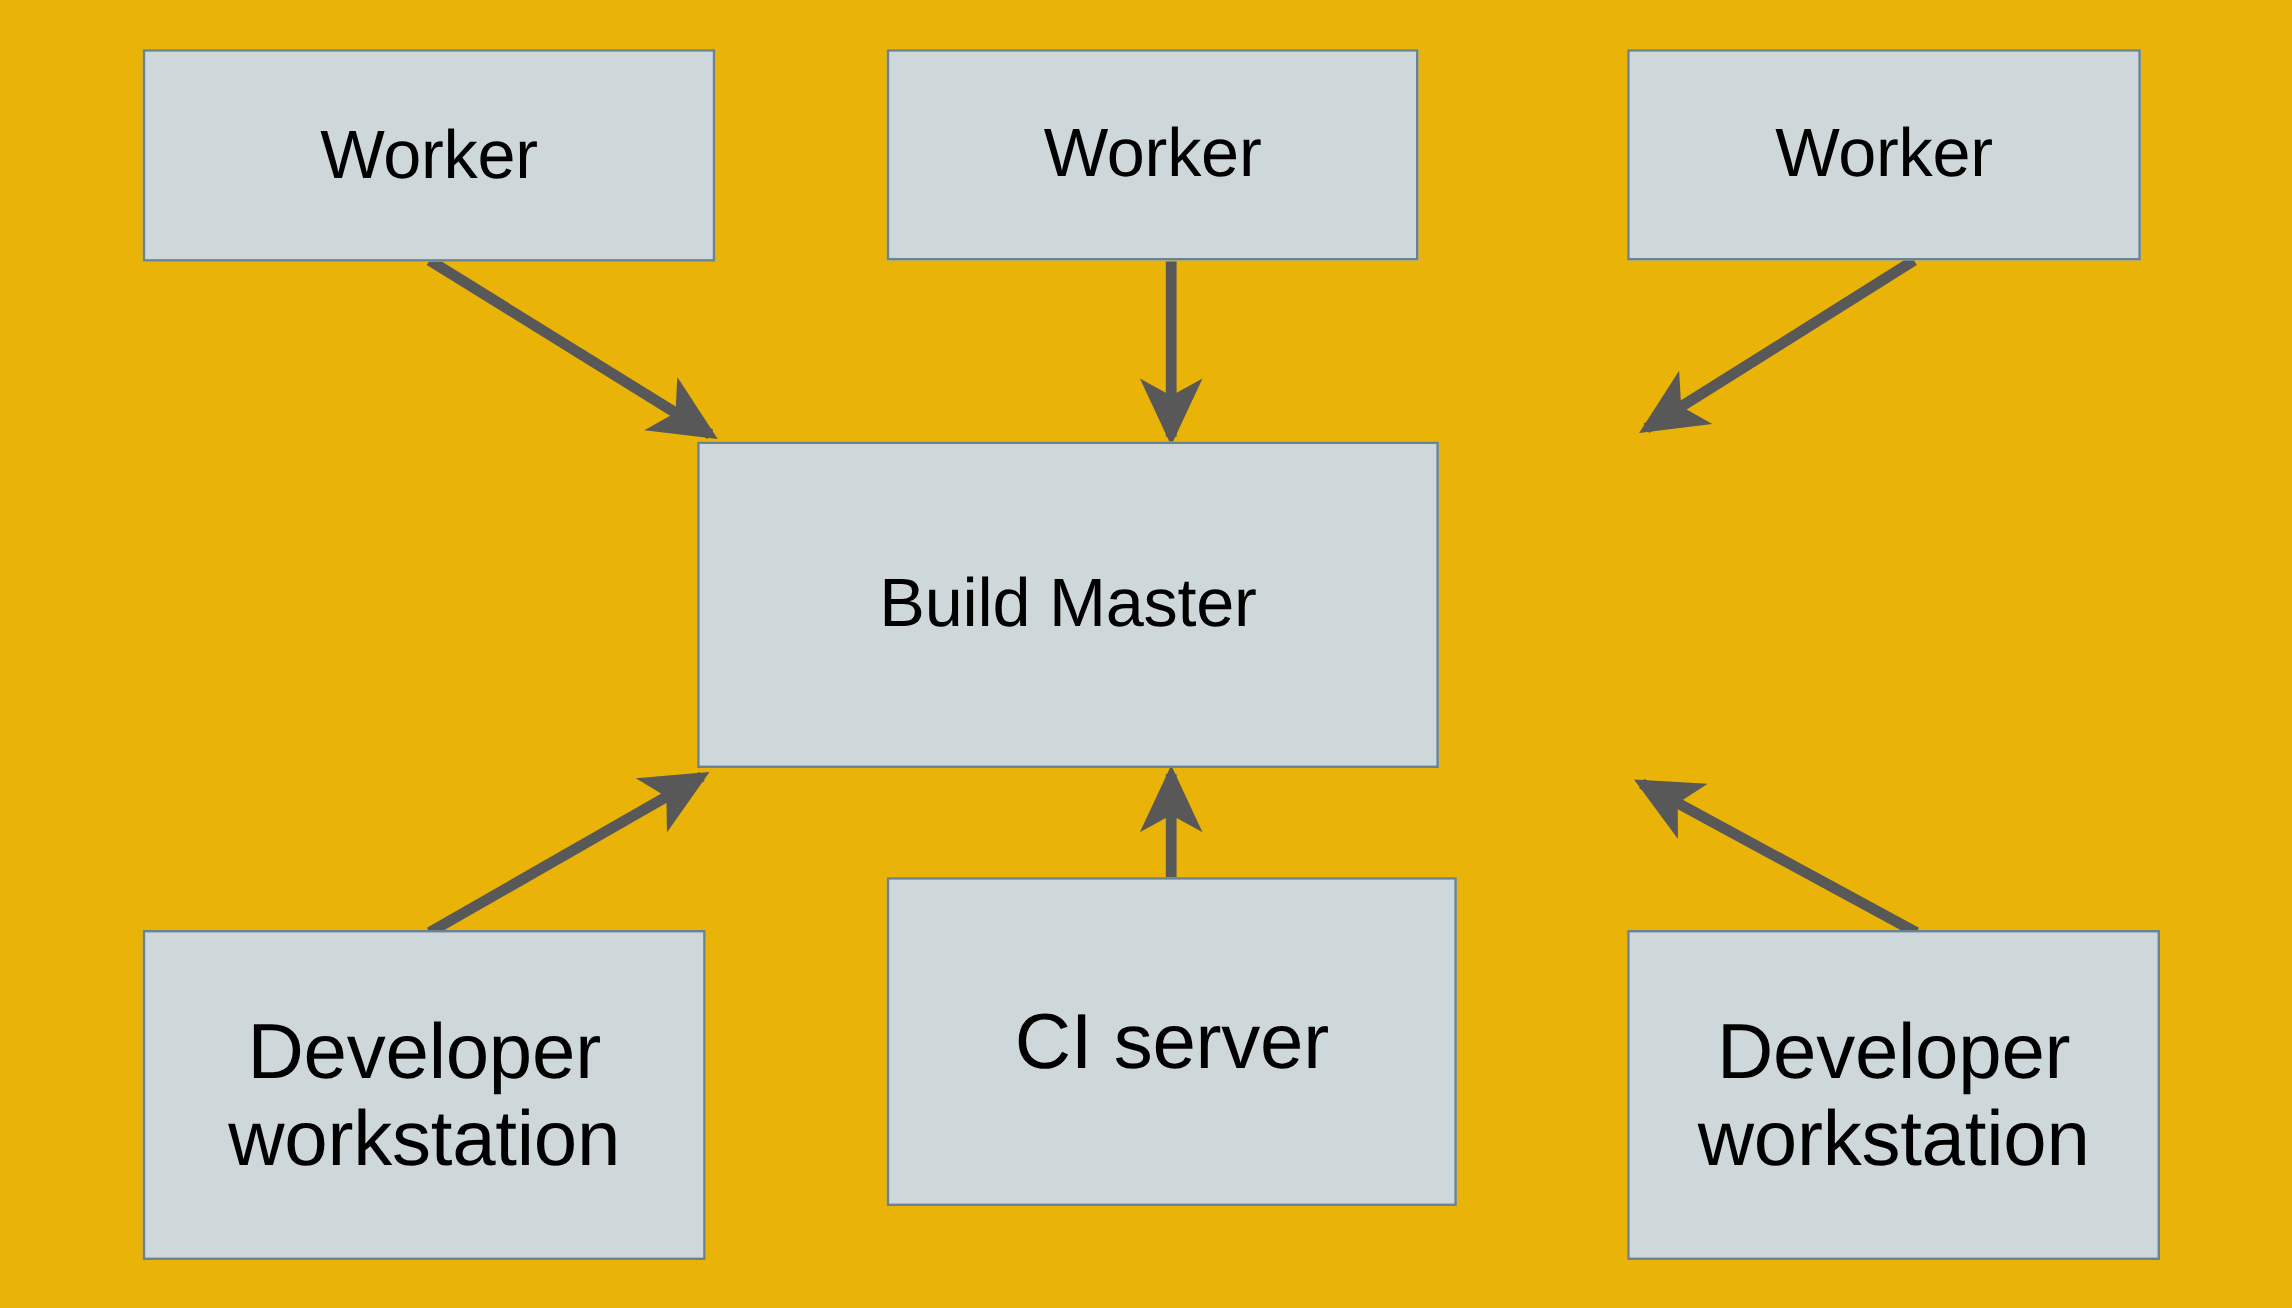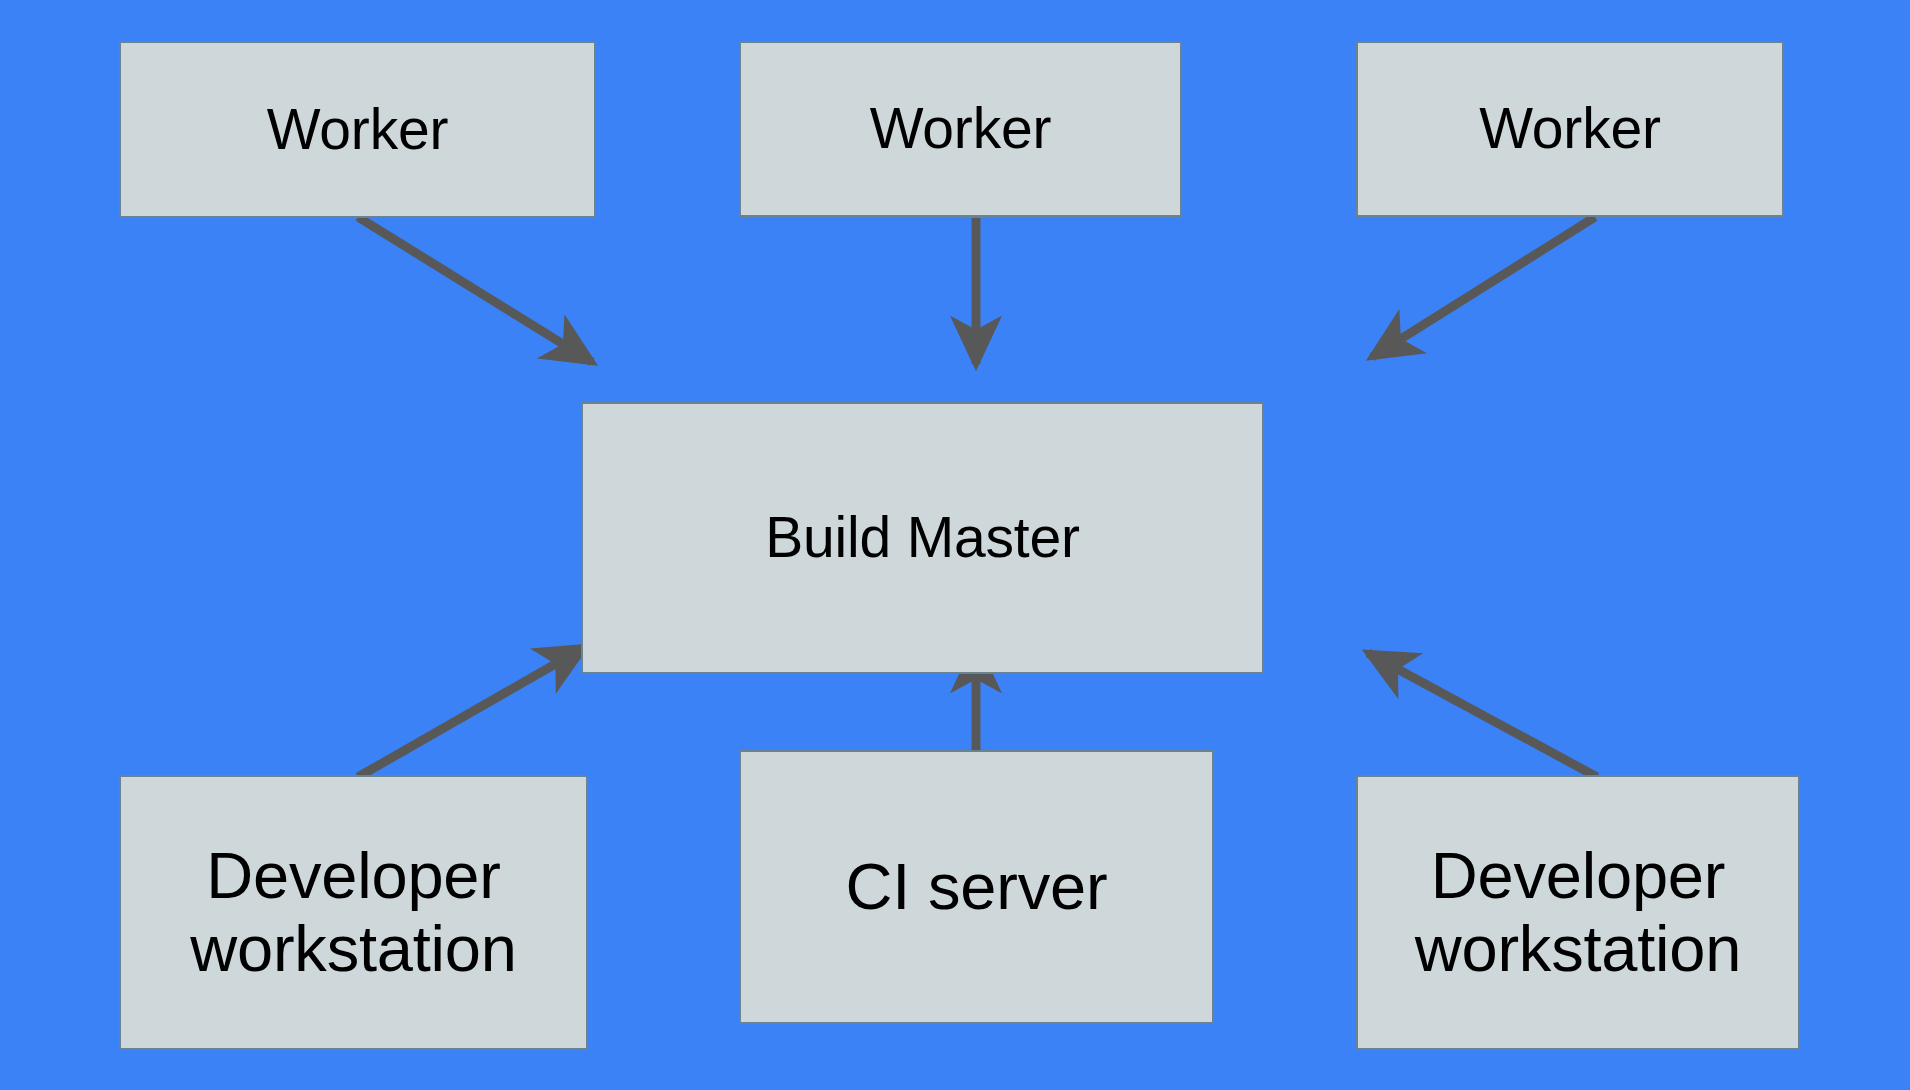--- a/index.html
+++ b/index.html
@@ -10,21 +10,21 @@
   body {
     width: 1910px;
     height: 1090px;
     overflow: hidden;
     font-family: "Liberation Sans", sans-serif;
   }
   #diagram-canvas {
     position: relative;
     width: 1910px;
     height: 1090px;
-    background: #3b82f6;
+    background: #eab308;
   }
   #edge-layer {
     position: absolute;
     left: 0;
     top: 0;
     width: 1910px;
     height: 1090px;
   }
   .node {
     position: absolute;
@@ -46,23 +46,23 @@
   }
   .node-worker       { width: 476px; height: 177px; }
   .node-worker .node-label { font-size: 57px; }
   .node-master       { font-size: 57px; }
   .node-master .node-label { font-size: 57px; }
   .node-bottom .node-label { font-size: 65px; }
 
   #node-worker-1  { left: 119px;  top: 41px;  width: 477px;  height: 177px; }
   #node-worker-2  { left: 739px;  top: 41px;  width: 443px;  height: 176px; }
   #node-worker-3  { left: 1356px; top: 41px;  width: 428px;  height: 176px; }
-  #node-build-master { left: 581px; top: 368px; width: 683px; height: 272px; margin-top: 34px; }
+  #node-build-master { left: 581px; top: 368px; width: 618px; height: 272px; }
   #node-dev-ws-1  { left: 119px;  top: 775px; width: 469px;  height: 275px; }
-  #node-ci-server { left: 739px;  top: 750px; width: 475px;  height: 274px; }
+  #node-ci-server { left: 739px;  top: 731px; width: 475px;  height: 274px; }
   #node-dev-ws-2  { left: 1356px; top: 775px; width: 444px;  height: 275px; }
 </style>
 </head>
 <body>
 
 <div id="diagram-canvas">
 
   <svg id="edge-layer" viewBox="0 0 1910 1090">
     <defs>
       <marker id="arrowhead" markerWidth="7" markerHeight="7" refX="5.6" refY="3.1" orient="auto" markerUnits="strokeWidth">

